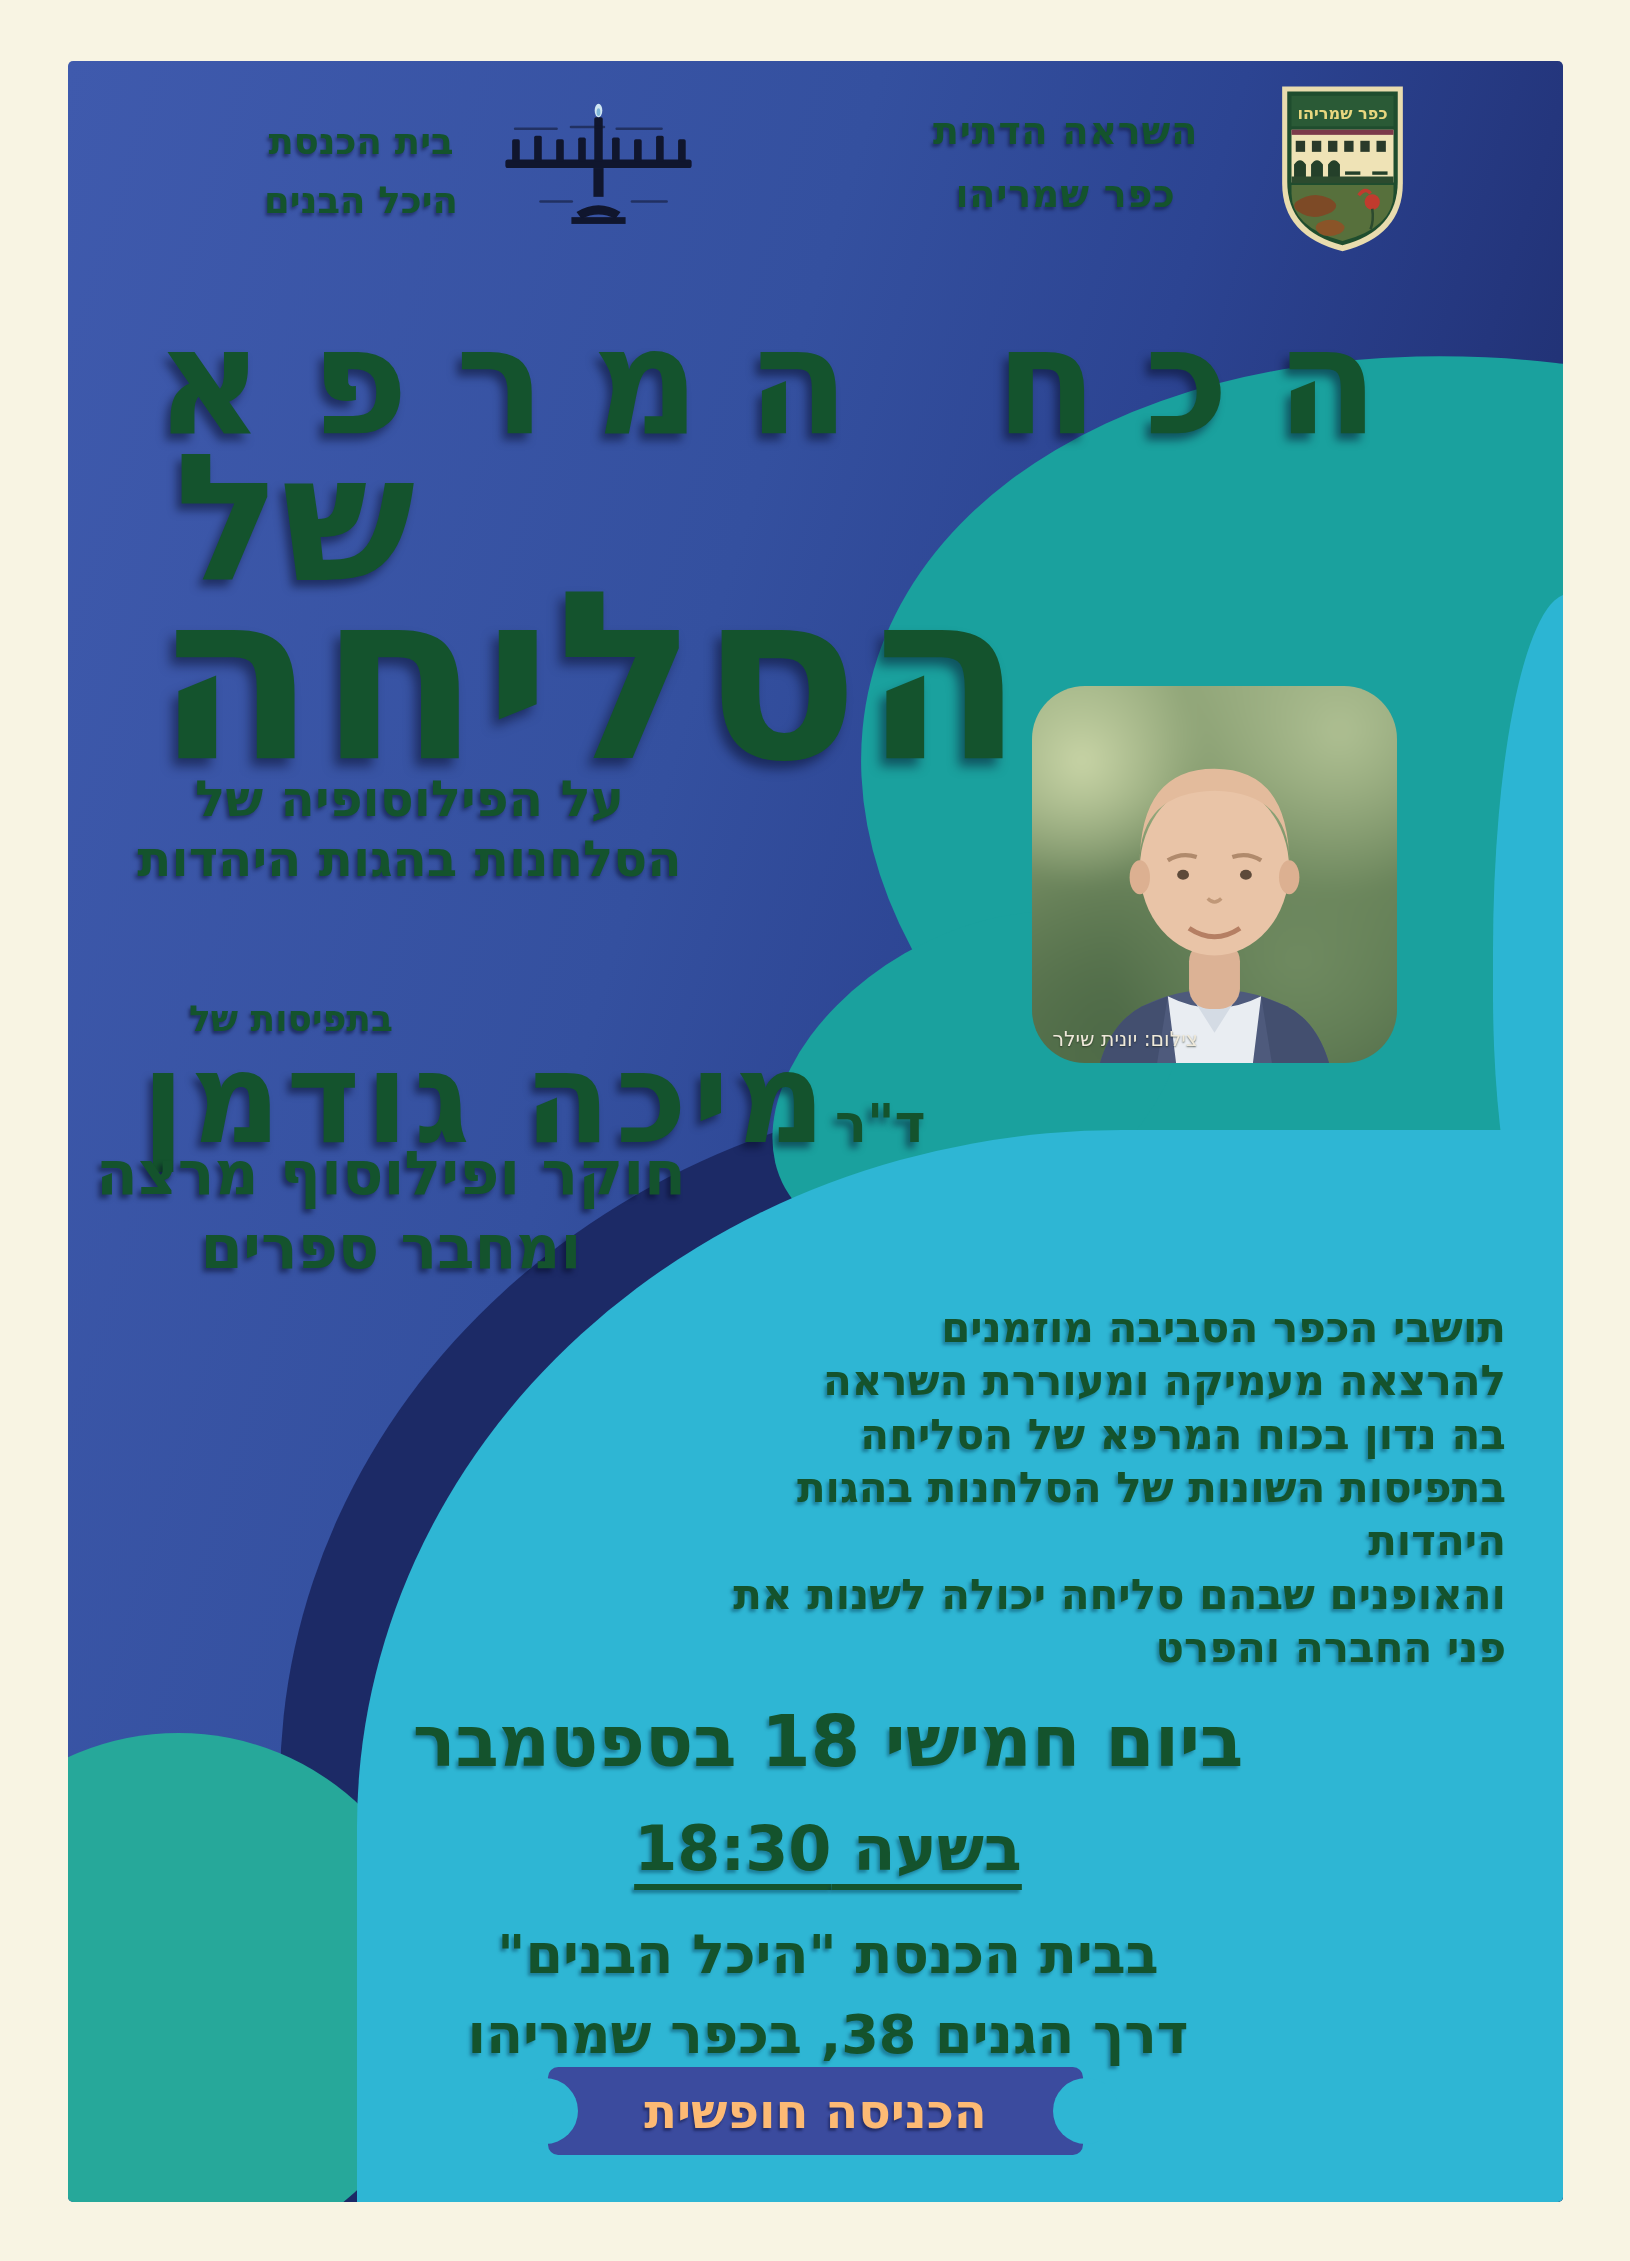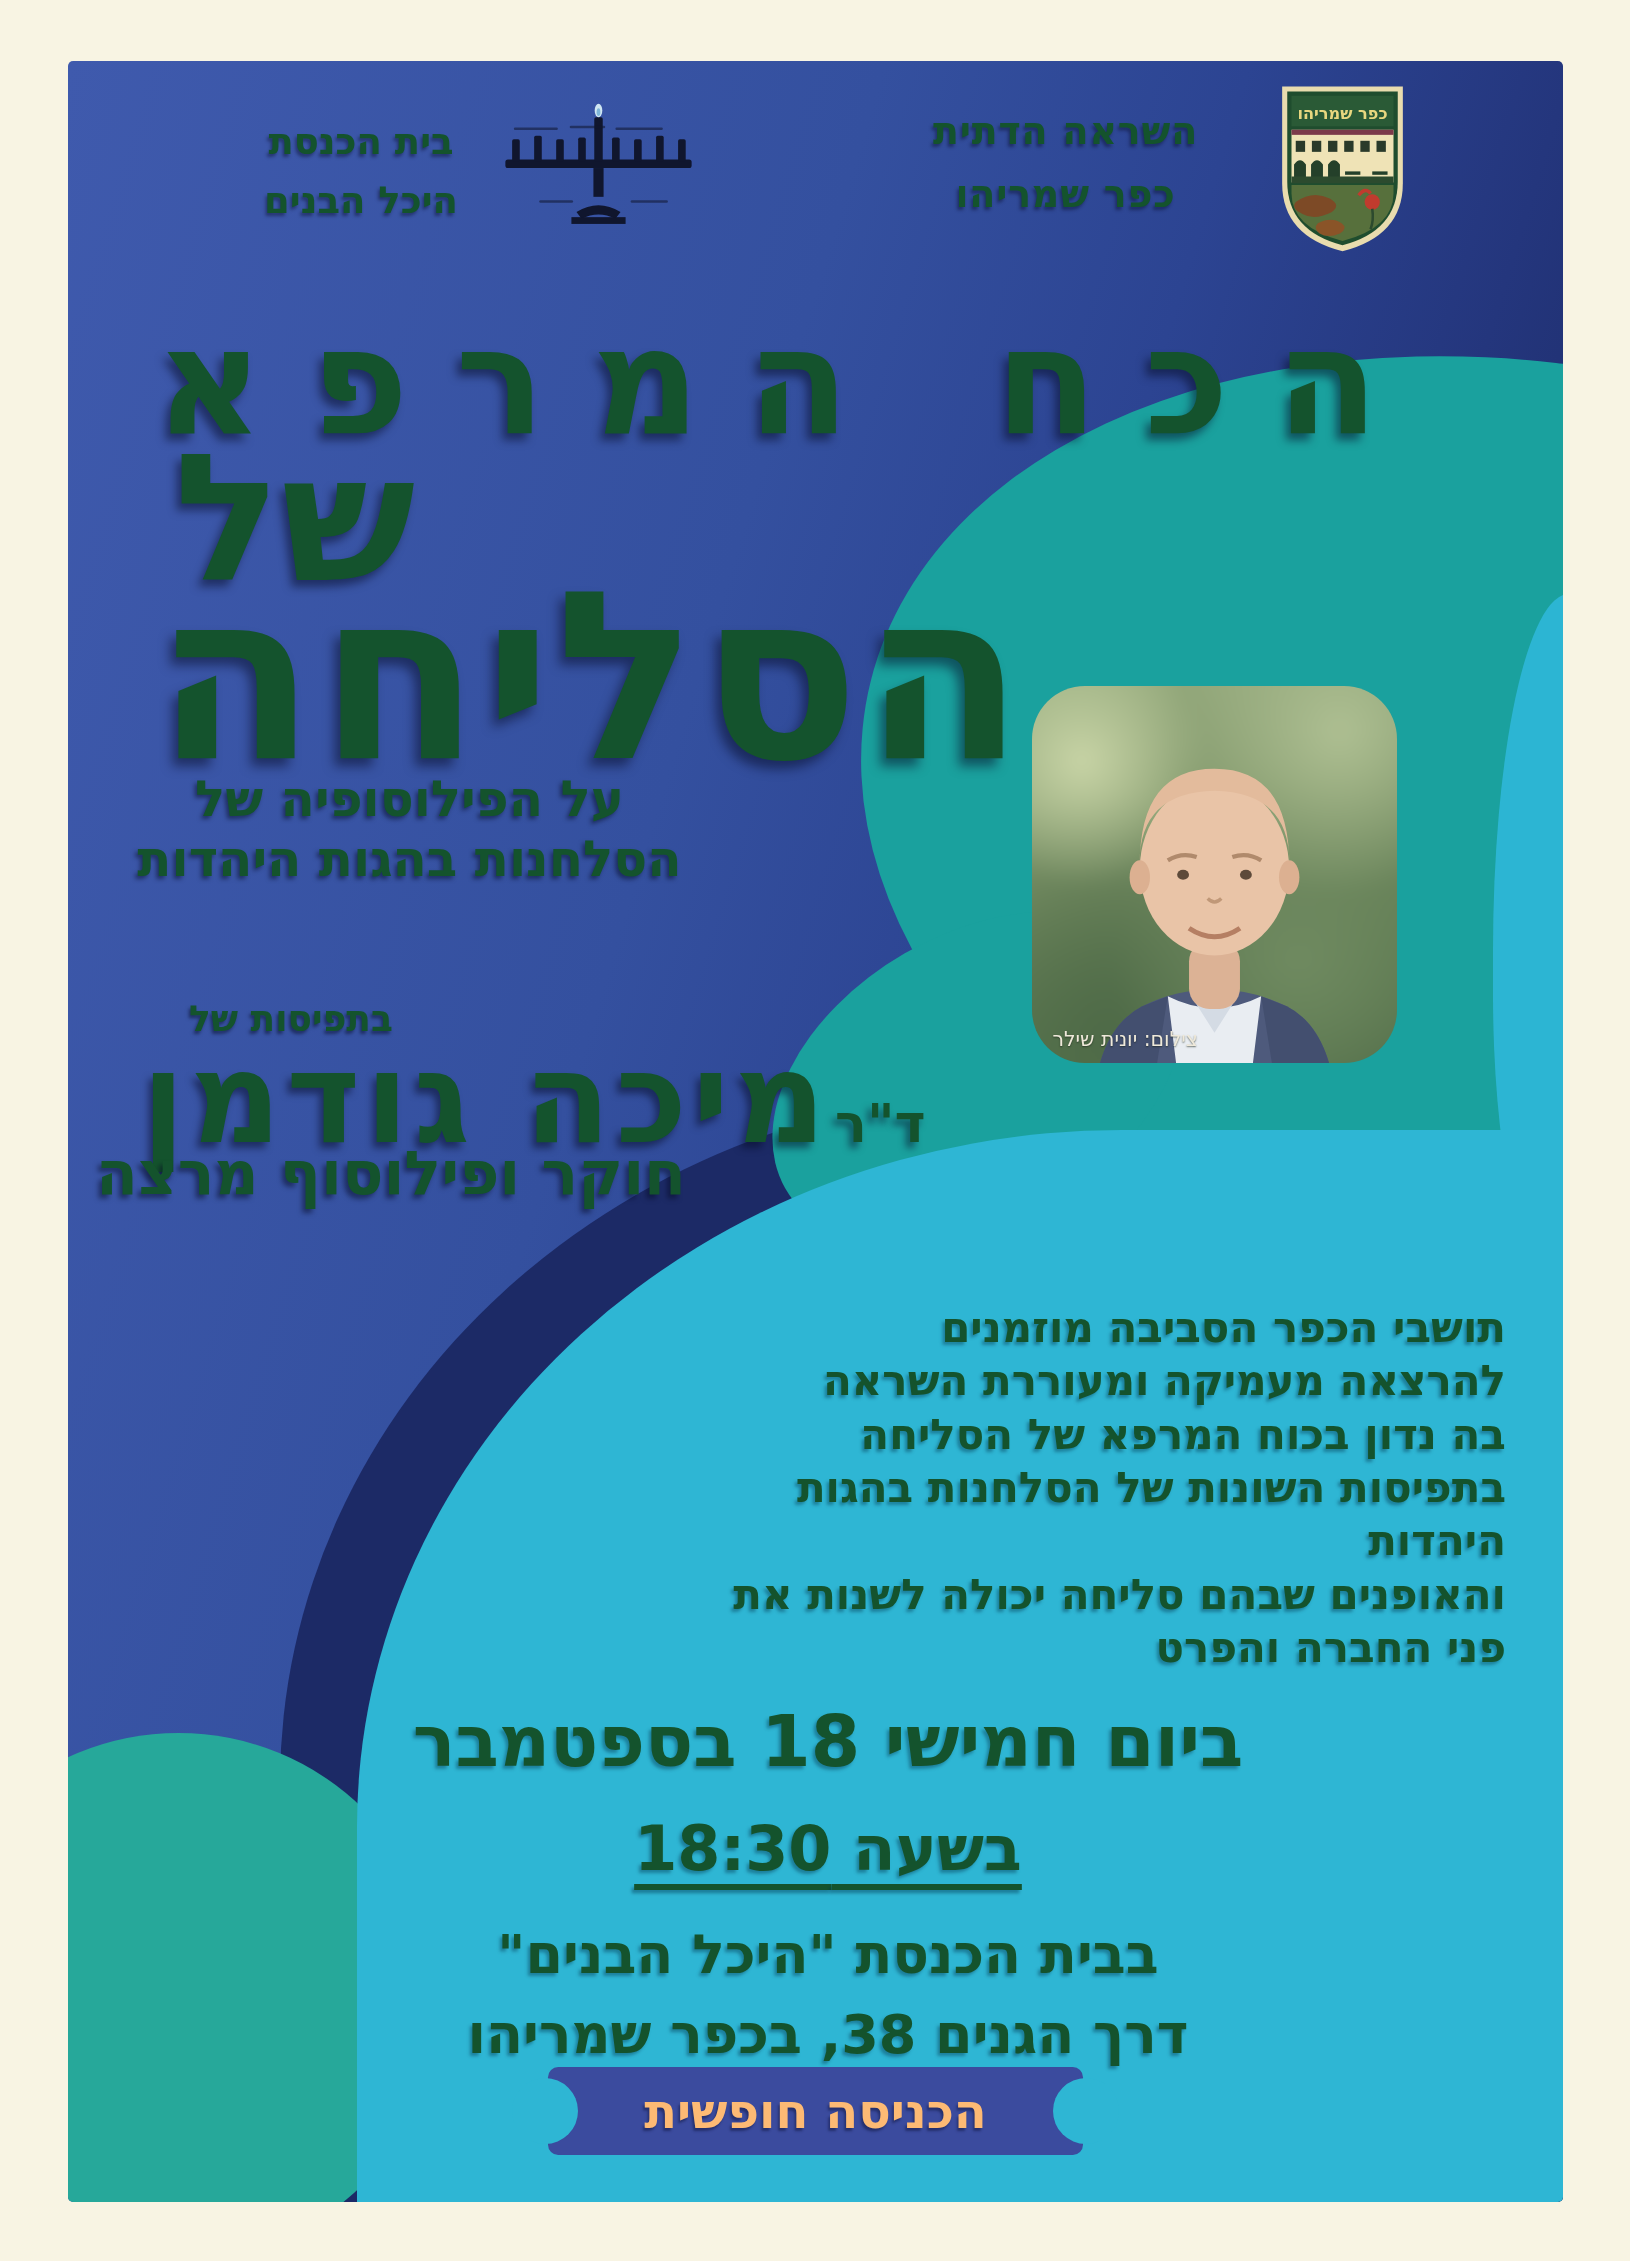--- a/index.html
+++ b/index.html
@@ -161,20 +161,21 @@
 
     <div class="txt title3">הסליחה</div>
 
     <div class="txt intro">בתפיסות של</div>
     <div class="txt speaker-line">
       <span class="speaker-honorific">ד"ר</span>
       <span class="speaker-name">מיכה גודמן</span>
     </div>
     <div class="txt roles">
       <div>חוקר ופילוסוף מרצה</div>
+      <div>ומחבר ספרים</div>
     </div>
 
     <div class="photo">
       <div class="photo-bg"></div>
       <svg width="365" height="448" viewBox="0 0 430 527">
         <path d="M70,527 q0,-120 60,-150 q40,-20 85,-20 q45,0 85,20 q60,30 60,150 Z" fill="#4e5a7c"></path>
         <path d="M70,527 q0,-120 60,-150 l30,-12 l-26,162 Z" fill="#434f6f"></path>
         <path d="M360,527 q0,-120 -60,-150 l-30,-12 l26,162 Z" fill="#434f6f"></path>
         <path d="M160,365 q55,28 110,0 l-20,162 h-70 Z" fill="#e9edf2"></path>
         <path d="M215,380 l-28,-16 l28,44 l28,-44 Z" fill="#d4dbe4"></path>

